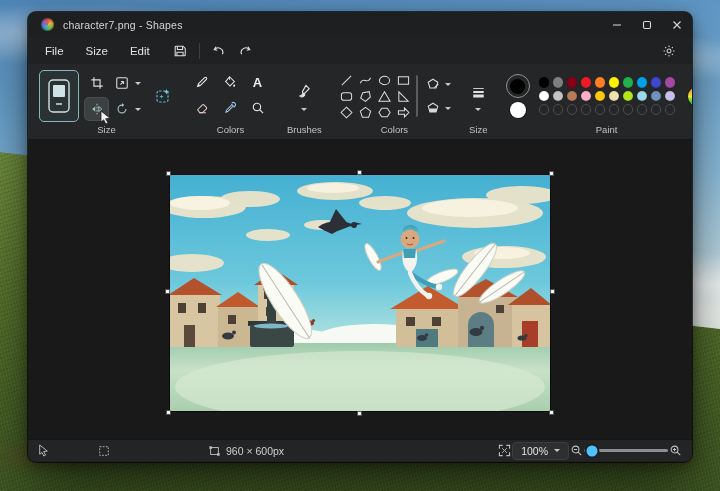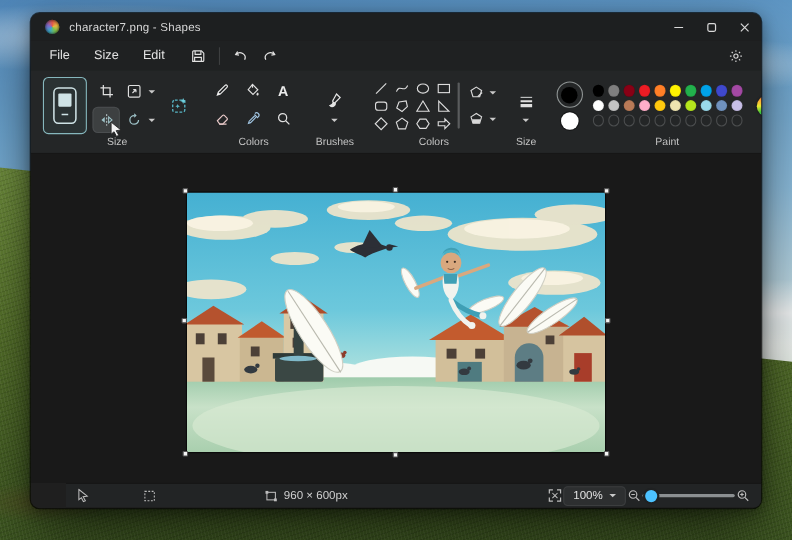--- a/index.html
+++ b/index.html
@@ -93,21 +93,21 @@
   
   .canvas-area { position:relative; height:299px; background:#191919; }
   .canvas-image { position:absolute; left:142px; top:35px; width:380px; height:236px; box-shadow:0 0 0 1px rgba(0,0,0,.6); }
   .canvas-image svg { display:block; width:380px; height:236px; }
   .handle { position:absolute; width:5px; height:5px; background:#f4f4f4; border:1px solid #555; border-radius:1px; z-index:3; }
   .h-tl{left:-4px;top:-4px;} .h-tm{left:187px;top:-5px;} .h-tr{right:-4px;top:-4px;}
   .h-ml{left:-5px;top:114px;} .h-mr{right:-5px;top:114px;}
   .h-bl{left:-4px;bottom:-4px;} .h-bm{left:187px;bottom:-5px;} .h-br{right:-4px;bottom:-4px;}
 
   
-  .statusbar { height:22px; display:flex; align-items:center; background:#222425; border-top:1px solid #161616; padding:0 10px 0 8px; font-size:10.5px; color:#cfcfcf;margin-left:32px; }
+  .statusbar { height:22px; display:flex; align-items:center; background:#222425; border-top:1px solid #161616; padding:0 10px 0 8px; font-size:10.5px; color:#cfcfcf; }
   .sb-item { display:flex; align-items:center; gap:5px; color:#cfcfcf; }
   .sb-cursorpos { margin-left:2px; width:60px; }
   .sb-selsize { width:110px; }
   .sb-right { margin-left:auto; display:flex; align-items:center; gap:1px; }
   .zoom-dd { display:flex; align-items:center; gap:6px; background:#2d2f30; border:1px solid #3c3e3f; border-radius:4px; padding:2px 8px; font-size:10.5px; color:#e2e2e2; }
   .slider { position:relative; width:84px; height:3px; background:#8b8f91; border-radius:2px; }
   .slider-thumb { position:absolute; left:8px; top:50%; transform:translate(-50%,-50%); width:11px; height:11px; border-radius:50%; background:#4cc2ff; box-shadow:0 0 0 2px #1f2122; }
 
   svg.ic { display:block; }
 </style>

